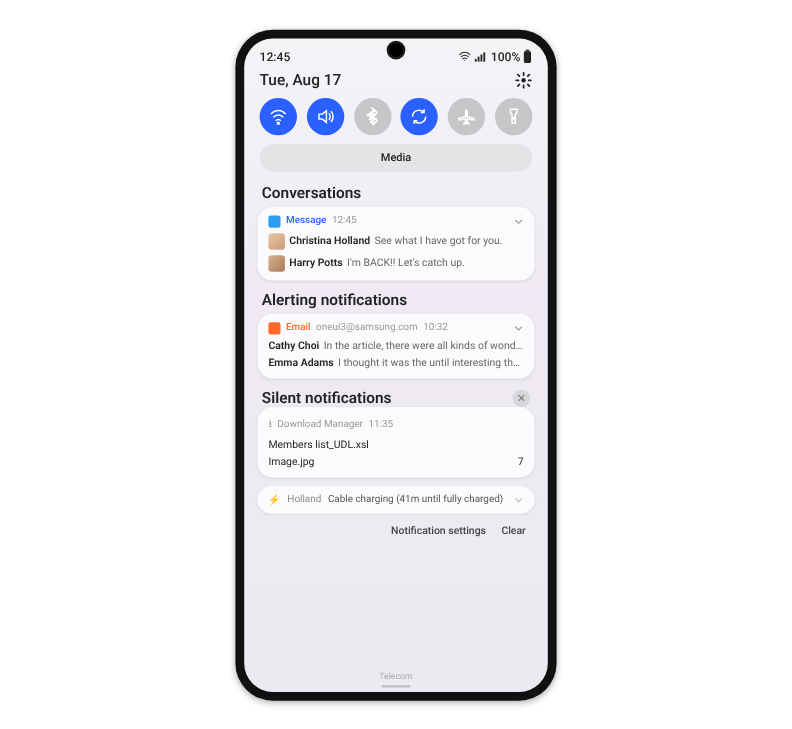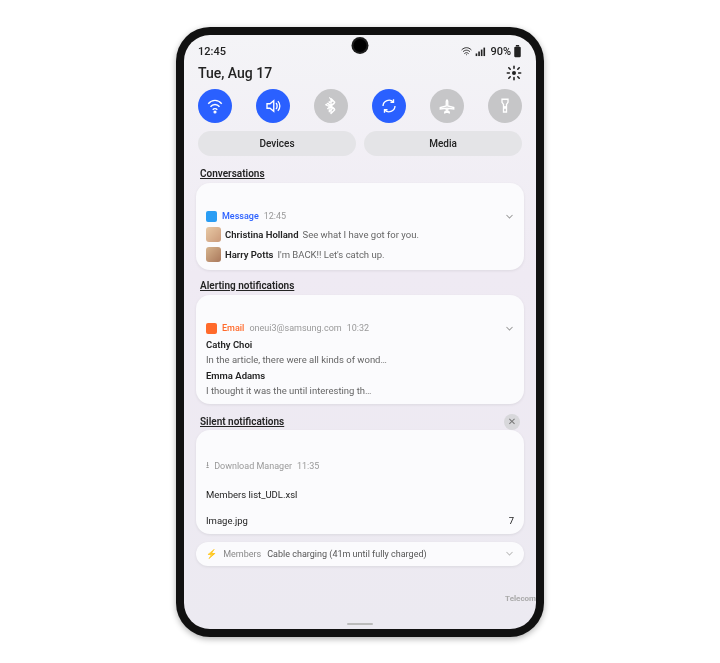--- a/index.html
+++ b/index.html
@@ -7,21 +7,21 @@
     width: 720px;
     height: 663px;
     background: #fff;
     display: flex;
     align-items: center;
     justify-content: center;
     font-family: -apple-system, "Segoe UI", Roboto, Arial, sans-serif;
     color: #232323;
   }
   .phone {
-    width: 368px;
+    width: 292px;
     height: 610px;
     border-radius: 34px;
     background: #111;
     padding: 8px;
     box-shadow: 0 2px 6px rgba(0,0,0,0.3);
     position: relative;
   }
   .screen {
     width: 100%;
     height: 100%;
@@ -76,82 +76,82 @@
   .qs-toggle svg path, .qs-toggle svg circle, .qs-toggle svg line { stroke: #fff; fill: none; stroke-width: 1.8; }
   .pill-row {
     display: flex; gap: 8px; padding: 0 14px 10px 14px;
   }
   .pill {
     flex: 1; background: #e4e4e7; border-radius: 14px;
     text-align: center; font-size: 10px; padding: 7px 0;
     font-weight: 500;
   }
   .section-label {
-    font-size: 10px; font-weight: 600; padding: 2px 16px 4px; text-decoration: underline;
+    font-size: 14px; font-weight: 600; padding: 2px 16px 4px;
   }
   .card {
     margin: 0 12px 8px 12px;
     background: #fbfbfd;
     border-radius: 14px;
     box-shadow: 0 1px 3px rgba(0,0,0,0.08);
     padding: 8px 10px;
   }
   .card-head {
     display: flex; align-items: center; gap: 5px;
-    font-size: 9px; color: #666; margin-top: 20px;
+    font-size: 9px; color: #666;
   }
   .card-head .app-name { color: #2a60ff; font-weight: 500; }
   .card-head .app-name.orange { color: #ff6a2b; }
   .card-head .time { color: #999; }
   .card-head .chev { margin-left: auto; }
   .msg-row {
     display: flex; align-items: center; gap: 4px; font-size: 9.5px;
     margin-top: 5px;
   }
   .avatar {
     width: 15px; height: 15px; border-radius: 3px;
     background: linear-gradient(135deg,#e8c9a5,#ca9a7a);
     flex-shrink: 0;
   }
   .sender { font-weight: 600; }
   .preview { color: #666; white-space: nowrap; overflow: hidden; text-overflow: ellipsis; }
-  .line { display: flex; gap: 4px; font-size: 9.5px; margin-top: 5px; overflow: hidden; flex-direction: column;}
+  .line { display: flex; gap: 4px; font-size: 9.5px; margin-top: 5px; overflow: hidden;}
   .line .preview { flex: 1; min-width: 0; }
   .silent-head {
     display: flex; justify-content: space-between; align-items: center;
     padding: 2px 16px 0;
   }
   .close-x {
     width: 16px; height: 16px; border-radius: 50%;
     background: #d8d8db; display: flex; align-items: center; justify-content: center;
     font-size: 10px; color: #777;
   }
   .dl-row {
-    font-size: 9.5px; margin-top: 15px;
+    font-size: 9.5px; margin-top: 5px;
     display: flex; justify-content: space-between;
   }
   .charging-card {
     margin: 0 12px 6px 12px;
     background: #fbfbfd;
     border-radius: 14px;
     box-shadow: 0 1px 3px rgba(0,0,0,0.08);
     padding: 7px 10px;
     display: flex; align-items: center; gap: 6px; font-size: 9px;
   }
   .charging-card .label { color: #888; }
   .charging-card .text { color: #555; }
   .charging-card .chev { margin-left: auto; color: #aaa; }
   .footer-links {
     display: flex; justify-content: flex-end; gap: 14px;
     font-size: 9.5px; padding: 4px 20px; color: #444;
     font-weight: 500;
   }
   .carrier {
-    position: absolute; bottom: 26px; left: 0; right: 0;
-    text-align: right; font-size: 8px; color: #aaa; font-weight: bold;
+    position: absolute; bottom: 10px; left: 0; right: 0;
+    text-align: center; font-size: 8px; color: #aaa;
   }
   .home-indicator {
     position: absolute; bottom: 4px; left: 50%; transform: translateX(-50%);
     width: 26px; height: 2px; background: #bbb; border-radius: 2px;
   }
   .chev svg { width: 9px; height: 9px; display: block; }
   .icon-box { width: 11px; height: 11px; border-radius: 2px; background: #2a9df4; flex-shrink:0;}
   .icon-box.orange { background: #ff6a2b; }
   .icon-mini { color: #999; font-size:9px; }
 </style>
@@ -171,21 +171,21 @@
             </svg>
         </span>
         <span>
           <svg width="13" height="11" viewBox="0 0 20 16">
               <rect x="1" y="11" width="2.5" height="4" fill="#222"></rect>
               <rect x="5" y="8" width="2.5" height="7" fill="#222"></rect>
               <rect x="9" y="5" width="2.5" height="10" fill="#222"></rect>
               <rect x="13" y="2" width="2.5" height="13" fill="#222"></rect>
             </svg>
         </span>
-        <span>90%</span>
+        <span>100%</span>
         <span>
           <svg width="9" height="13" viewBox="0 0 10 16">
               <rect x="3" y="0" width="4" height="2" fill="#222"></rect>
               <rect x="1" y="2" width="8" height="13" rx="1.5" fill="#222"></rect>
             </svg>
         </span>
       </div>
     </div>
 
     <div class="date-row">
@@ -230,21 +230,20 @@
       </div>
       <div class="qs-toggle">
         <svg viewBox="0 0 24 24">
             <path d="M8 3h8v4l-2 3v10h-4V10L8 7V3z" fill="#fff"></path>
             <circle cx="12" cy="14" r="1" fill="#c6c6c8"></circle>
           </svg>
       </div>
     </div>
 
     <div class="pill-row">
-      <div class="pill">Devices</div>
       <div class="pill">Media</div>
     </div>
 
     <div class="section-label">Conversations</div>
     <div class="card">
       <div class="card-head">
         <span class="icon-box"></span>
         <span class="app-name">Message</span>
         <span class="time">12:45</span>
         <span class="chev">
@@ -303,26 +302,30 @@
         <span></span>
       </div>
       <div class="dl-row">
         <span>Image.jpg</span>
         <span>7</span>
       </div>
     </div>
 
     <div class="charging-card">
       <span class="icon-mini">⚡</span>
-      <span class="label">Members</span>
+      <span class="label">Holland</span>
       <span class="text">Cable charging (41m until fully charged)</span>
       <span class="chev">
           <svg viewBox="0 0 12 12">
             <path d="M2 4l4 4 4-4" stroke="#bbb" stroke-width="1.4" fill="none"></path>
           </svg>
         </span>
     </div>
 
+    <div class="footer-links">
+      <span>Notification settings</span>
+      <span>Clear</span>
+    </div>
 
     <div class="carrier">Telecom</div>
     <div class="home-indicator"></div>
   </div>
 </div>
 
 </body></html>

